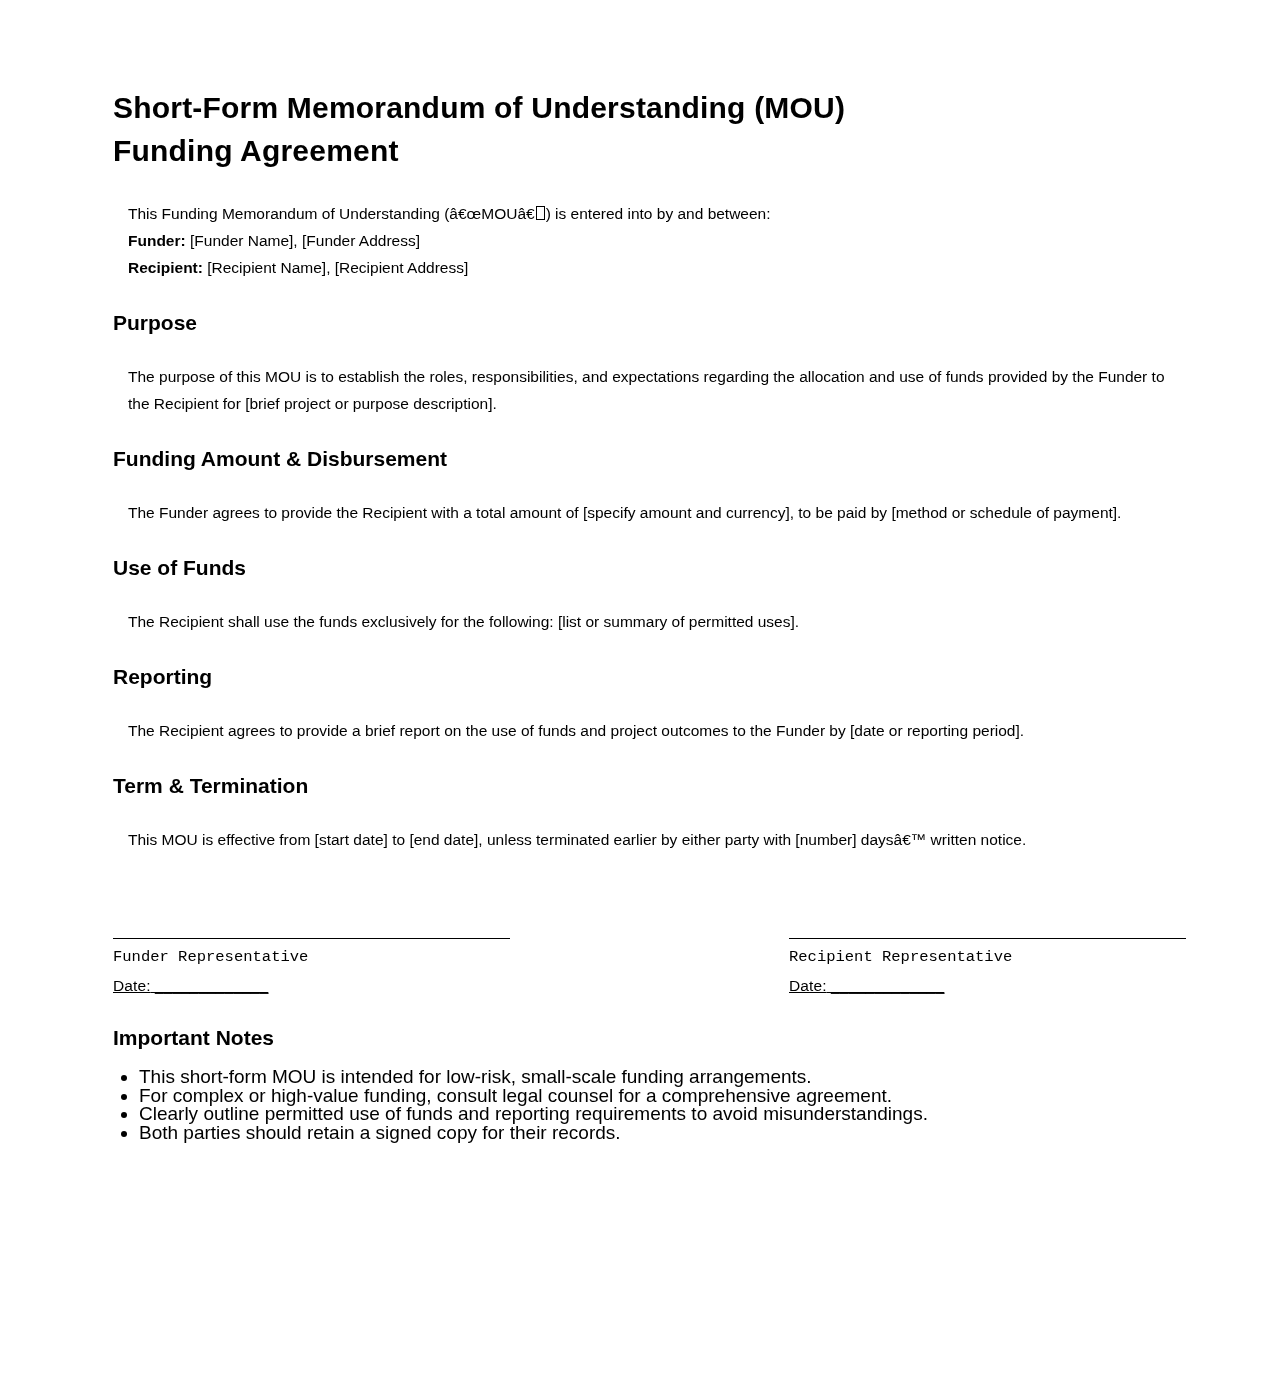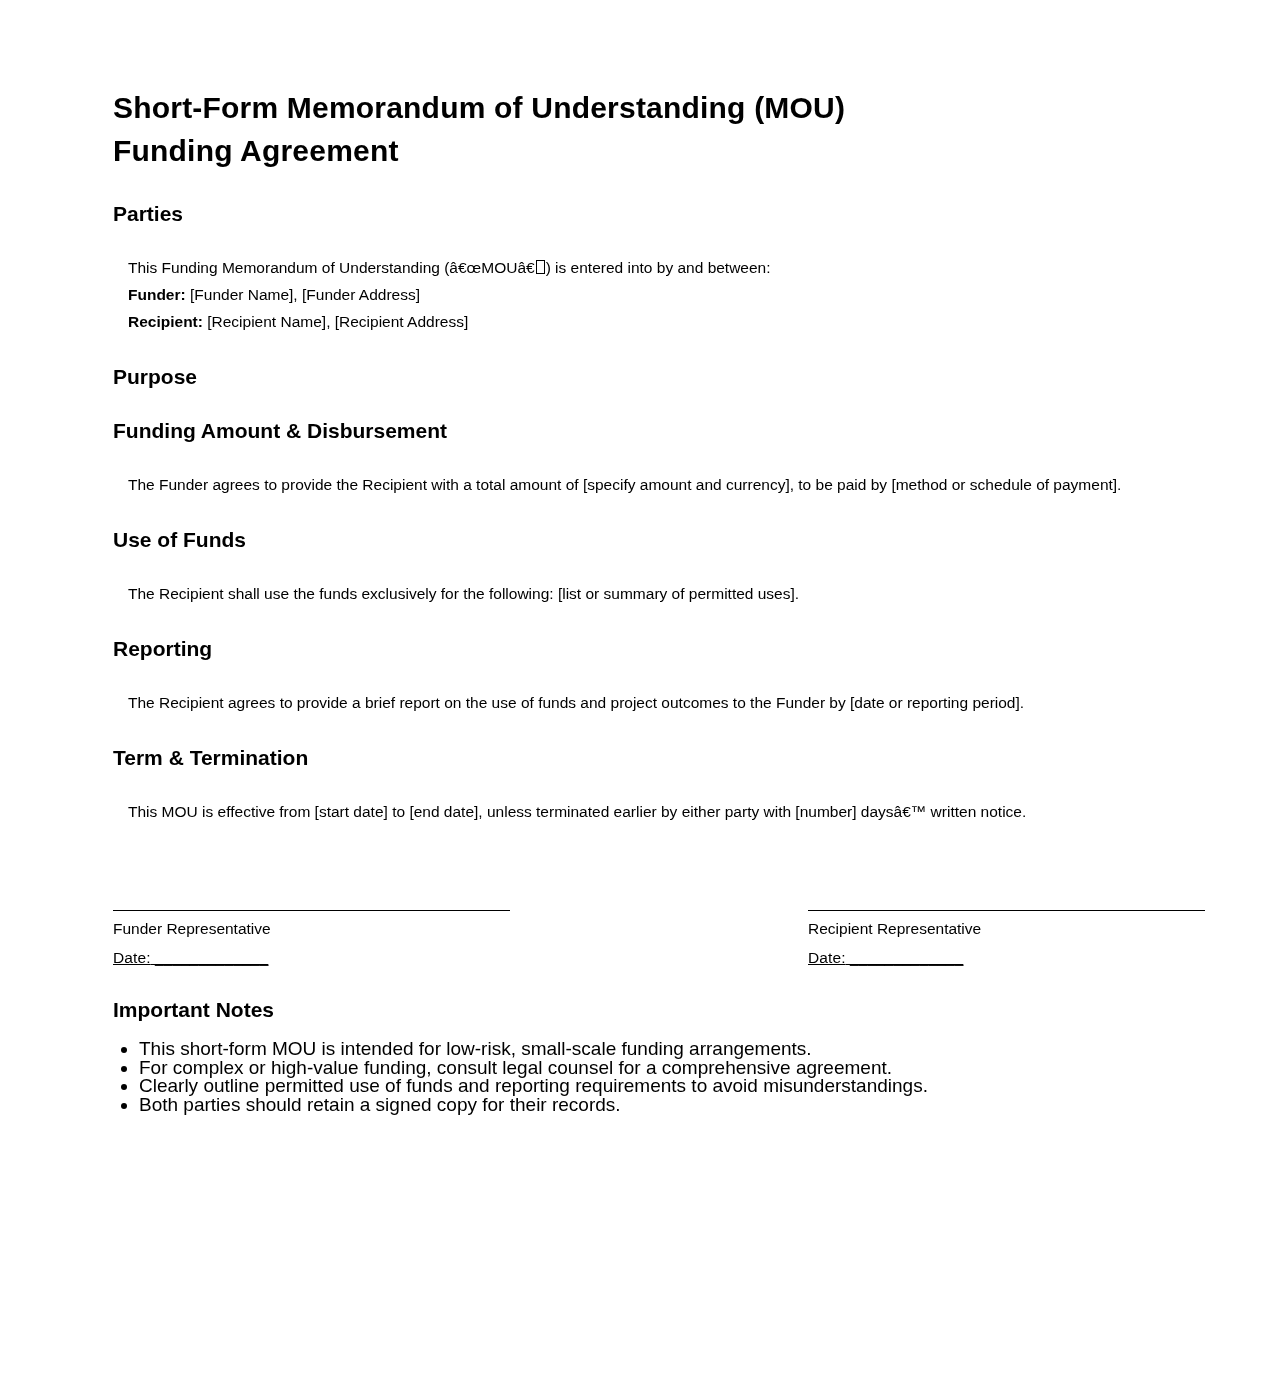--- a/index.html
+++ b/index.html
@@ -4,21 +4,21 @@
 <style>
   * { box-sizing: border-box; }
   html, body { margin: 0; padding: 0; background: #ffffff; }
   body {
     width: 1263px;
     min-height: 1381px;
     color: #000000;
     font-family: "Liberation Sans", sans-serif;
   }
   .page {
-    padding: 86px 58px 60px 113px;
+    padding: 86px 77px 60px 113px;
     width: 1263px;
   }
   h1 {
     font-size: 30px;
     line-height: 43px;
     font-weight: 700;
     margin: 0;
     letter-spacing: 0.2px;
   }
   h2 {
@@ -49,20 +49,21 @@
   .sig-col { width: 397px; }
   .sig-line {
     border-bottom: 1.5px solid #000;
     height: 0;
     width: 100%;
   }
   .sig-role {
     font-size: 15.5px;
     line-height: 20px;
     margin-top: 8px;
+    font-family: Liberation Mono, monospace;
   }
   .sig-date {
     font-size: 15.5px;
     line-height: 20px;
     margin-top: 9px;
     letter-spacing: 0.1px;
     text-decoration: underline;
   }
   .notes-heading { }
   ul.notes {
@@ -77,28 +78,28 @@
 </head>
 <body>
 
 <div class="page">
 
   <h1>
     <span>Short-Form Memorandum of Understanding (MOU)</span><br>
     <span>Funding Agreement</span>
   </h1>
 
-  <h2>Parties</h2>
   <div class="para">
     <div><span>This Funding Memorandum of Understanding (â€œMOUâ€</span><span class="tofu"></span><span>) is entered into by and between:</span></div>
     <div><b>Funder:</b><span> [Funder Name], [Funder Address]</span></div>
     <div><b>Recipient:</b><span> [Recipient Name], [Recipient Address]</span></div>
   </div>
 
   <h2>Purpose</h2>
+  <p class="para">The purpose of this MOU is to establish the roles, responsibilities, and expectations regarding the allocation and use of funds provided by the Funder to the Recipient for [brief project or purpose description].</p>
 
   <h2>Funding Amount &amp; Disbursement</h2>
   <p class="para">The Funder agrees to provide the Recipient with a total amount of [specify amount and currency], to be paid by [method or schedule of payment].</p>
 
   <h2>Use of Funds</h2>
   <p class="para">The Recipient shall use the funds exclusively for the following: [list or summary of permitted uses].</p>
 
   <h2>Reporting</h2>
   <p class="para">The Recipient agrees to provide a brief report on the use of funds and project outcomes to the Funder by [date or reporting period].</p>
 

